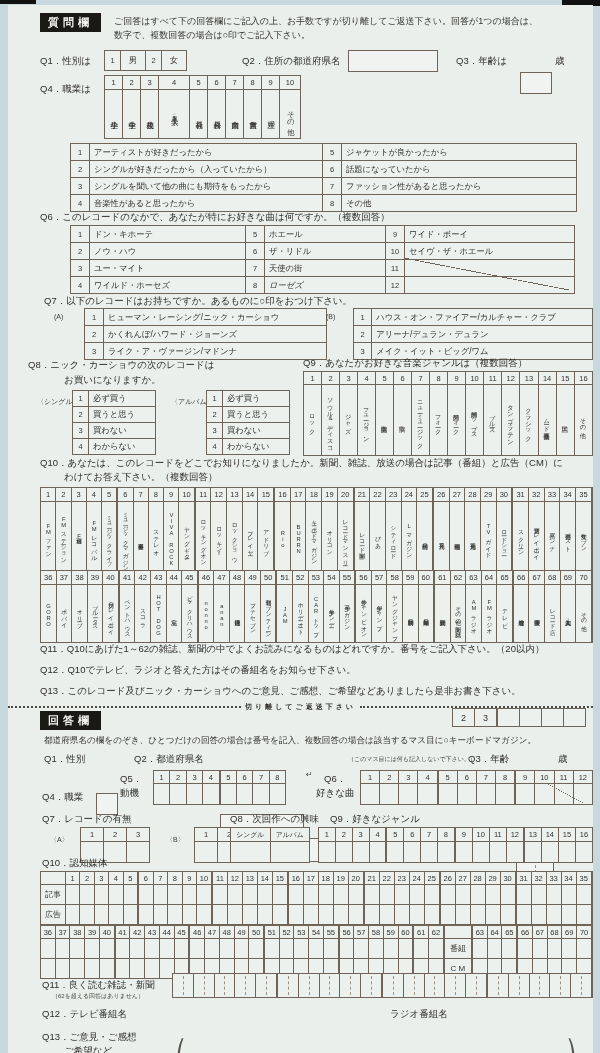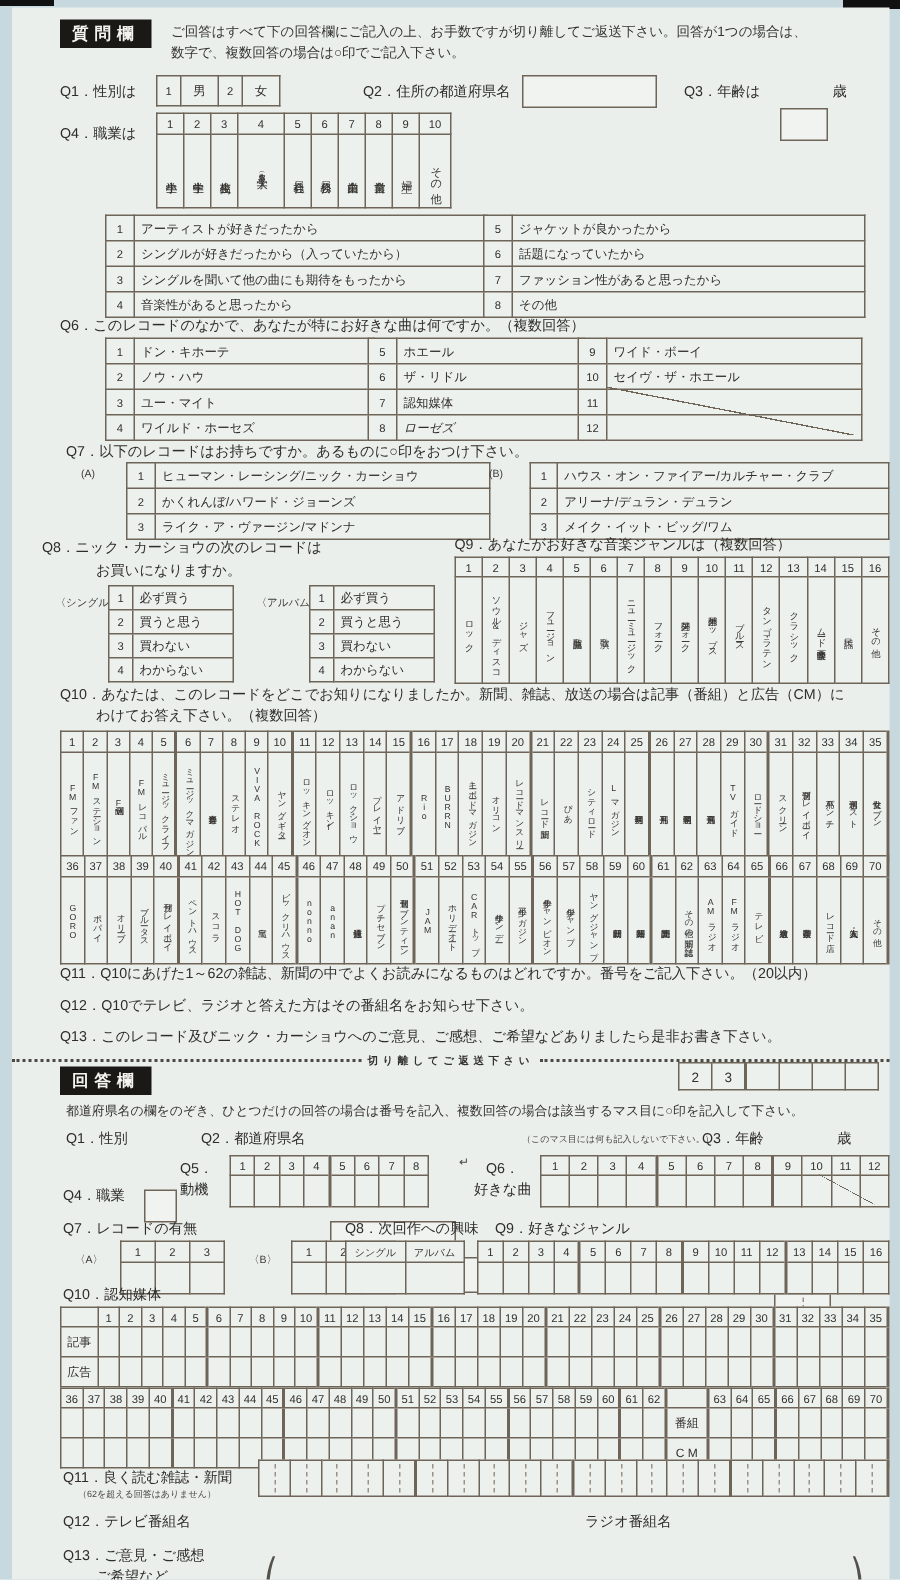--- a/index.html
+++ b/index.html
@@ -174,21 +174,21 @@
           <tr>
             <td class="num" style="width: 18px; height: 16px;">5</td>
             <td class="txt" style="width: 120px; height: 16px;">ホエール</td>
           </tr>
           <tr>
             <td class="num" style="width: 18px; height: 16px;">6</td>
             <td class="txt" style="width: 120px; height: 16px;">ザ・リドル</td>
           </tr>
           <tr>
             <td class="num" style="width: 18px; height: 16px;">7</td>
-            <td class="txt" style="width: 120px; height: 16px;">認知媒体</td>
+            <td class="txt" style="width: 120px; height: 16px;">天使の街</td>
           </tr>
           <tr>
             <td class="num" style="width: 18px; height: 16px;">8</td>
             <td class="txt" style="width: 120px; height: 16px; font-style: italic;">ローゼズ</td>
           </tr>
         </tbody>
       </table>
     </div>
   <div class="abs" id="q6-t3" style="left:377px;top:220px;position:absolute">
       <table>
@@ -528,21 +528,21 @@
             <td class="num" style="width: 21px; height: 17px; font-size: 9px;">2</td>
             <td class="num" style="width: 21px; height: 17px; font-size: 9px; border-right-width: 2px;">3</td>
             <td class="num" style="width: 21px; height: 17px; font-size: 9px;"></td>
             <td class="num" style="width: 21px; height: 17px; font-size: 9px;"></td>
             <td class="num" style="width: 21px; height: 17px; font-size: 9px;"></td>
             <td class="num" style="width: 21px; height: 17px; font-size: 9px;"></td>
           </tr>
         </tbody>
       </table>
     </div>
-  <div class="abs introtxt" style="left:36px;top:729px;font-size:8.6px">都道府県名の欄をのぞき、ひとつだけの回答の場合は番号を記入、複数回答の場合は該当するマス目に○印を記入して下さい。</div>
+  <div class="abs introtxt" style="left:36px;top:729px;font-size:8.6px">都道府県名の欄をのぞき、ひとつだけの回答の場合は番号を記入、複数回答の場合は該当するマス目に○キーボードマガジン。</div>
 
   <span class="abs qlabel" style="left:36px;top:748px">Q1．性別</span>
   <div class="abs box" style="left:88px;top:744px;width:20px;height:20px"></div>
   <span class="abs qlabel" style="left:126px;top:748px">Q2．都道府県名</span>
   <div class="abs box" style="left:212px;top:743px;width:82px;height:22px"></div>
   <div class="abs box dmid" style="left:298px;top:743px;width:36px;height:22px"></div>
   <span class="abs note" style="left:298px;top:765px;font-size:8px">↵</span>
   <span class="abs note" style="left:340px;top:750px">（このマス目には何も記入しないで下さい。）</span>
   <span class="abs qlabel" style="left:460px;top:748px">Q3．年齢</span>
   <div class="abs box dmid" style="left:508px;top:743px;width:36px;height:22px"></div>

